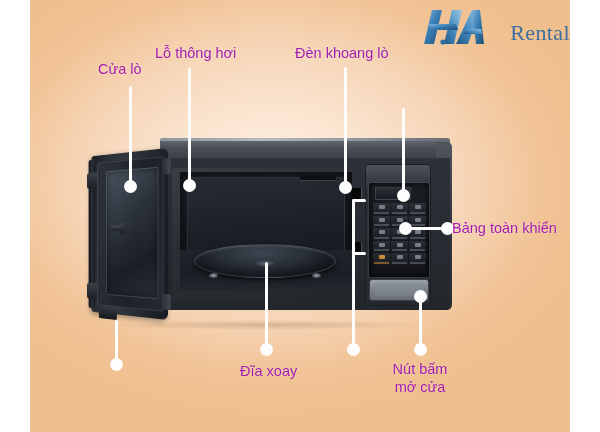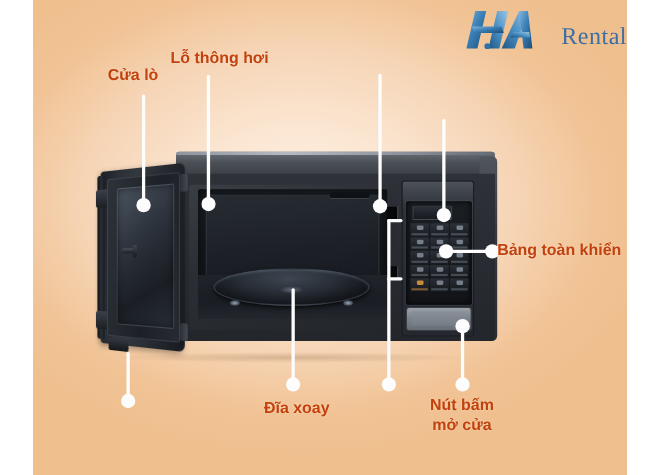--- a/index.html
+++ b/index.html
@@ -40,22 +40,22 @@
   .dot {
     position: absolute;
     width: 13px; height: 13px;
     background: #fdfdfd;
     border-radius: 50%;
     z-index: 6;
   }
   
   .label {
     position: absolute;
-    color: #c2410c;
-    font-weight: bold;
+    color: #a21caf;
+    font-weight: normal;
     font-size: 14.5px;
     line-height: 1.25;
     white-space: nowrap;
     z-index: 7;
     text-shadow: 0 0 2px rgba(255,244,232,.55);
   }
   .label.ctr { text-align: center; }
 
   
   .logo {
@@ -411,20 +411,21 @@
   <div class="lline" style="left:129px; top:86px; height:100px;"></div>
   <div class="dot" style="left:124px; top:180px;"></div>
   <div class="label" style="left:98px; top:60px;">Cửa lò</div>
 
   <div class="lline" style="left:188px; top:68px; height:117px;"></div>
   <div class="dot" style="left:183px; top:179px;"></div>
   <div class="label" style="left:155px; top:44px;">Lỗ thông hơi</div>
 
   <div class="lline" style="left:344px; top:67px; height:120px;"></div>
   <div class="dot" style="left:339px; top:181px;"></div>
+  <div class="label" style="left:295px; top:44px;">Đèn khoang lò</div>
 
   <div class="lline" style="left:402px; top:108px; height:88px;"></div>
   <div class="dot" style="left:397px; top:189px;"></div>
 
   <div class="hline" style="left:404px; top:227px; width:44px;"></div>
   <div class="dot" style="left:399px; top:222px;"></div>
   <div class="dot" style="left:441px; top:222px;"></div>
   <div class="label" style="left:452px; top:219px;">Bảng toàn khiển</div>
 
   <div class="lline" style="left:115px; top:320px; height:44px;"></div>

